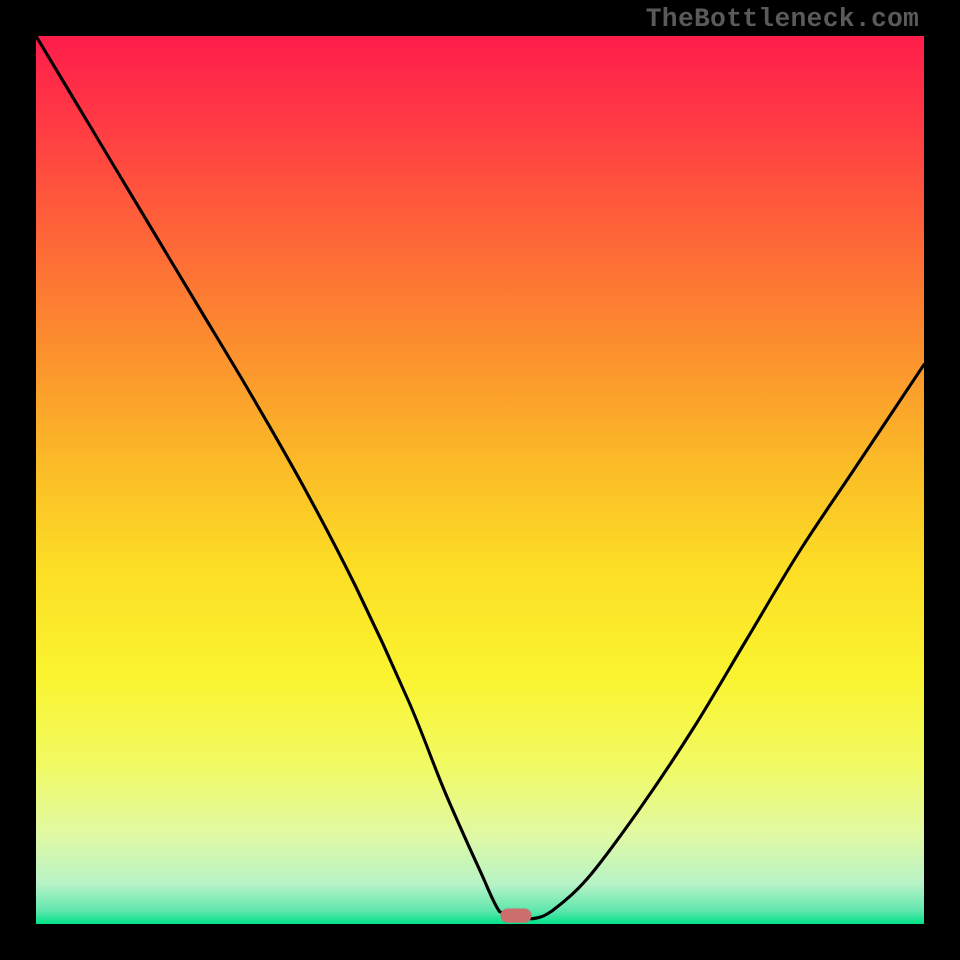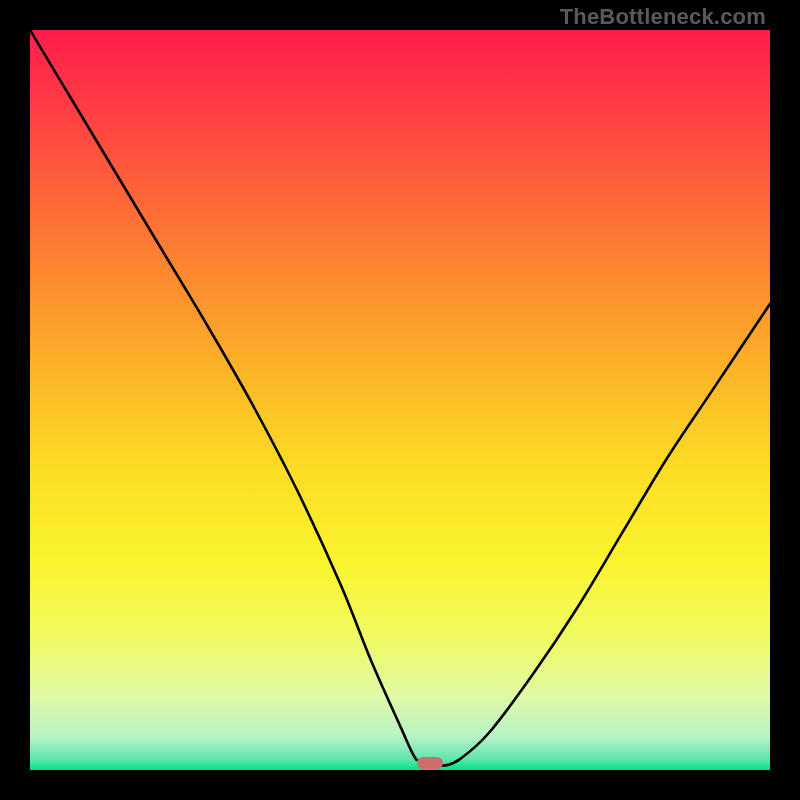--- a/index.html
+++ b/index.html
@@ -25,21 +25,21 @@
   .curve-svg {
     position: absolute;
     inset: 0;
     width: 100%;
     height: 100%;
   }
   .watermark {
     position: absolute;
     top: 4px;
     right: 34px;
-    font-family: Liberation Sans, sans-serif;
+    font-family: Liberation Mono, monospace;
     font-size: 22px;
     font-weight: 600;
     color: #5a5a5a;
     letter-spacing: 0.2px;
     user-select: none;
   }
   .marker {
     position: absolute;
     width: 26px;
     height: 12px;

